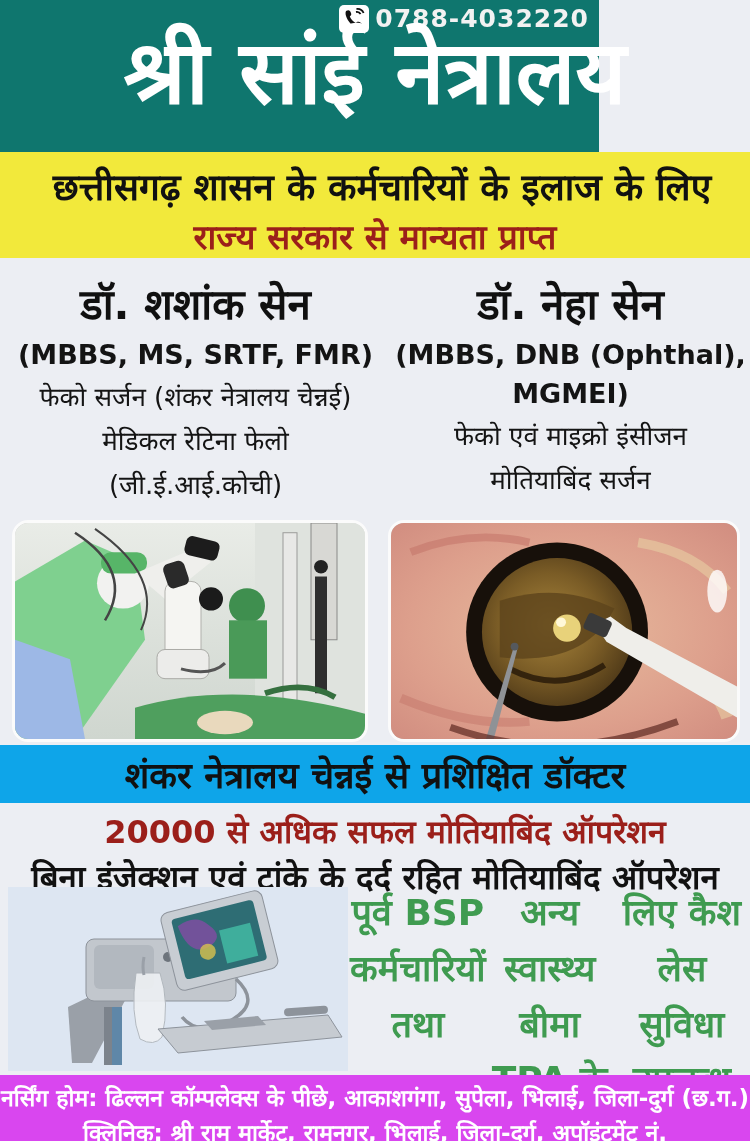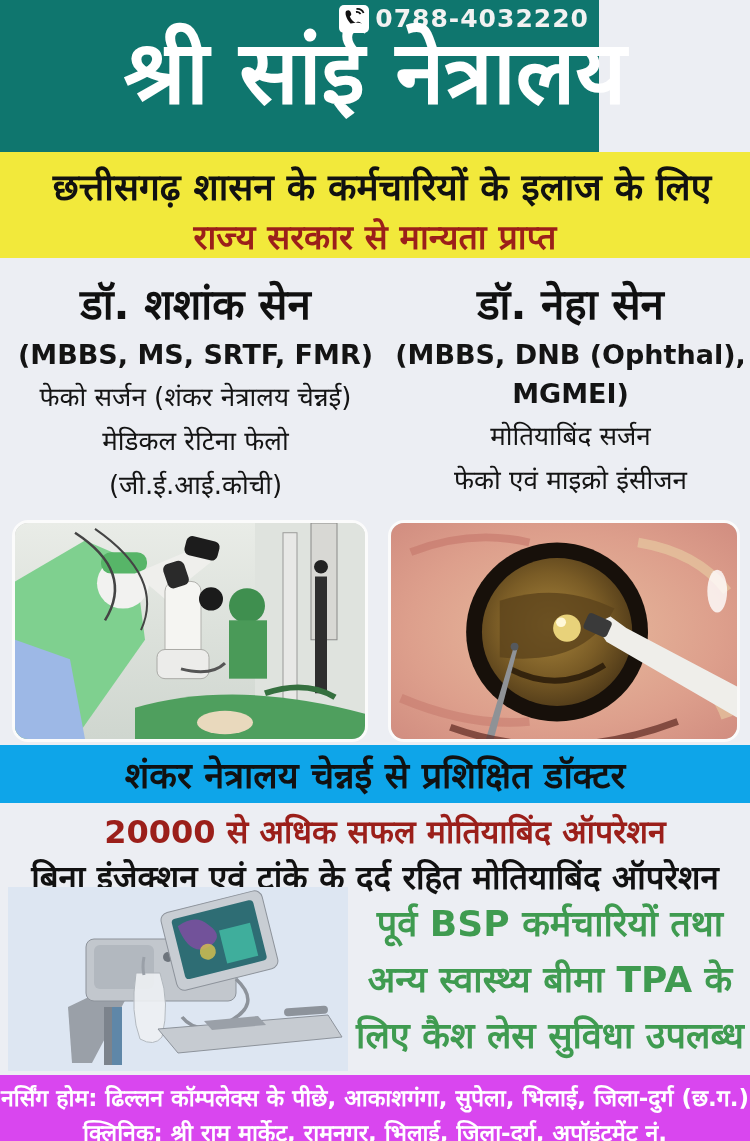--- a/index.html
+++ b/index.html
@@ -61,21 +61,21 @@
   
   .highlights{position:absolute;top:803px;left:0;width:750px;height:82px;text-align:center;}
   .highlights .red{font-size:32px;font-weight:800;color:#9b1f1a;margin-top:6px;margin-left:20px;}
   .highlights .black{font-size:33px;font-weight:800;color:#111;margin-top:2px;}
   
   .cashless{position:absolute;top:885px;left:0;width:750px;height:190px;}
   .machine{position:absolute;left:8px;top:2px;width:340px;height:184px;}
   .machine svg{display:block;width:100%;height:100%;}
   .green-lines{
     position:absolute;left:350px;top:0;width:400px;height:190px;
-    display:flex;flex-direction:column;justify-content:center;text-align:center;
+    display:flex;flex-direction:row;justify-content:center;text-align:center;
   }
   .green-lines div{font-size:36px;font-weight:800;color:#3f9b50;line-height:1.55;}
   
   .footer{
     position:absolute;top:1075px;left:0;width:750px;height:66px;
     background:#d946ef;color:#fff;text-align:center;
   }
   .footer .f1{font-size:23px;font-weight:700;margin-top:6px;}
   .footer .f2{font-size:23px;font-weight:700;margin-top:3px;}
 </style>
@@ -108,22 +108,22 @@
       <div class="doc-name">डॉ. शशांक सेन</div>
       <div class="doc-qual">(MBBS, MS, SRTF, FMR)</div>
       <div class="doc-line">फेको सर्जन (शंकर नेत्रालय चेन्नई)</div>
       <div class="doc-line">मेडिकल रेटिना फेलो</div>
       <div class="doc-line">(जी.ई.आई.कोची)</div>
     </div>
     <div class="doc-col">
       <div class="doc-name">डॉ. नेहा सेन</div>
       <div class="doc-qual">(MBBS, DNB (Ophthal),</div>
       <div class="doc-qual">MGMEI)</div>
+      <div class="doc-line">फेको एवं माइक्रो इंसीजन</div>
       <div class="doc-line">मोतियाबिंद सर्जन</div>
-      <div class="doc-line">फेको एवं माइक्रो इंसीजन</div>
     </div>
   </div>
 
   <div class="photos">
     <div class="photo left">
       <svg viewBox="0 0 350 222" preserveAspectRatio="none">
         <defs>
           <linearGradient id="otbg" x1="0" y1="0" x2="0" y2="1">
             <stop offset="0" stop-color="#e9ece7"></stop>
               <stop offset="1" stop-color="#cfd6cf"></stop>

